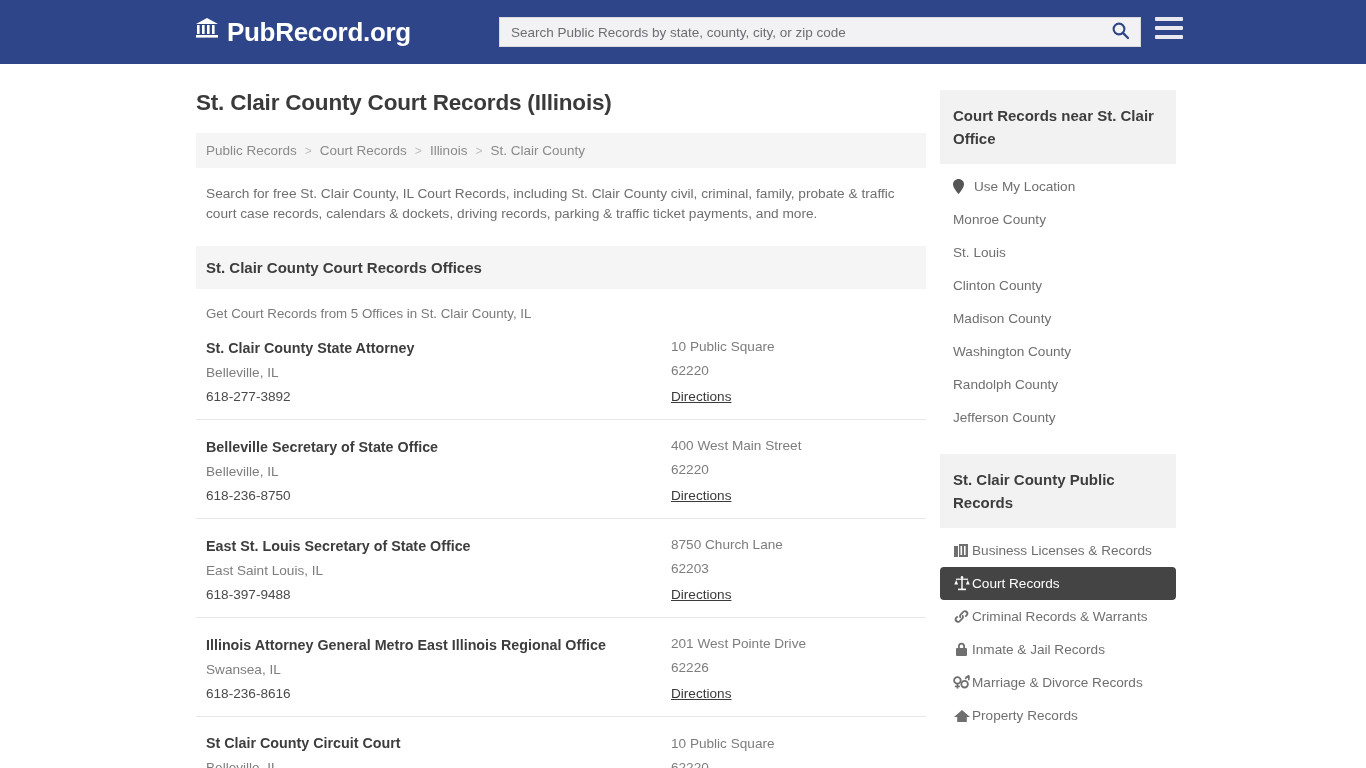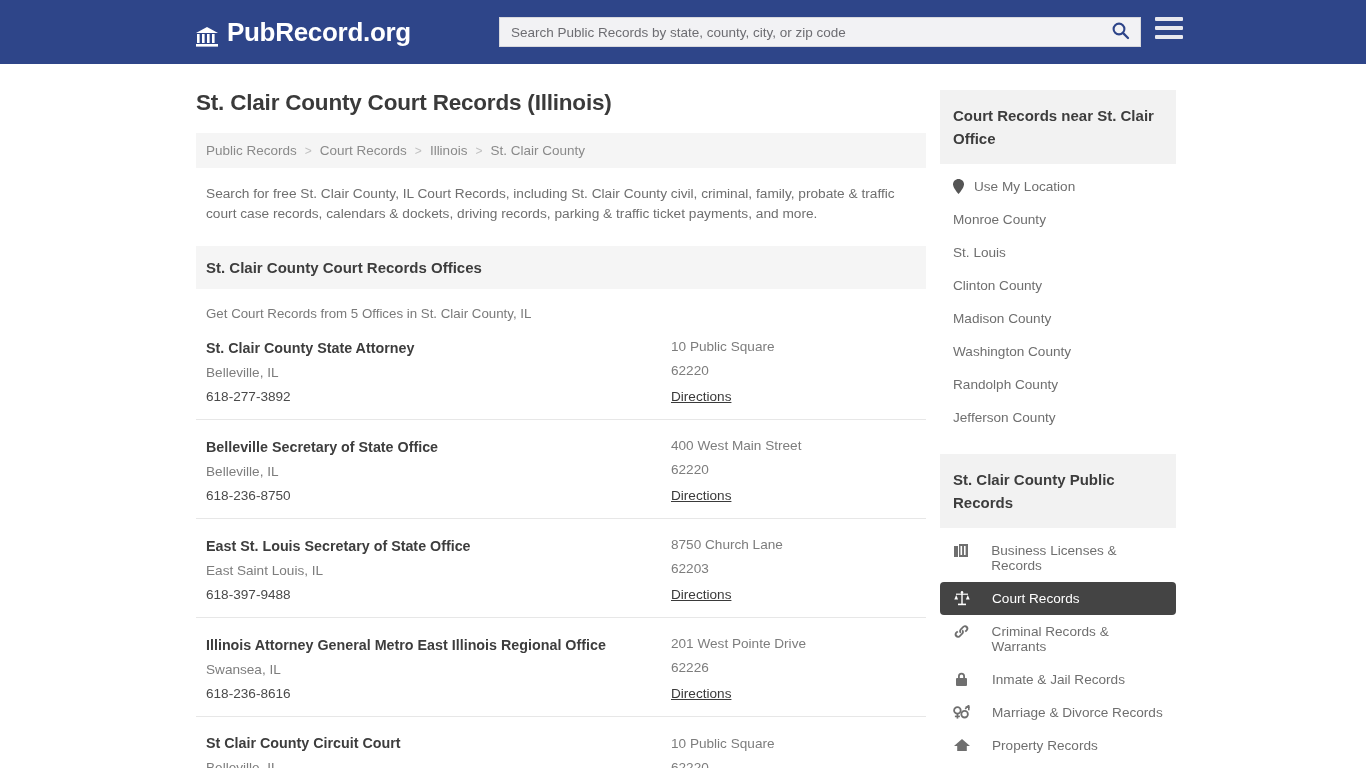--- a/index.html
+++ b/index.html
@@ -15,21 +15,21 @@
   
   .site-header {
     height: 64px;
     background: #2e4589;
     display: flex;
     align-items: center;
     padding: 0 190px 0 195px;
   }
   .brand {
     display: flex;
-    align-items: flex-end;
+    align-items: flex-start;
     gap: 8px;
     color: #ffffff;
     font-size: 26px;
     font-weight: bold;
     letter-spacing: -0.3px;
     white-space: nowrap;
   }
   .brand-icon { display: inline-flex; align-items: center; }
   .search-wrap {
     margin-left: 88px;
@@ -198,21 +198,22 @@
     padding: 14px 13px;
     font-size: 15px;
     font-weight: bold;
     color: #3d3d3d;
     line-height: 23px;
     margin-top: 20px;
   }
   .pr-list { padding-top: 6px; }
   .pr-item {
     display: flex;
-    gap: 22px;
+    align-items: center;
+    gap: 2px;
     padding: 9px 13px;
     font-size: 13.6px;
     color: #6f6f6f;
     cursor: pointer;
     border-radius: 4px;
   }
   .pr-item.active {
     background: #444444;
     color: #ffffff;
   }

